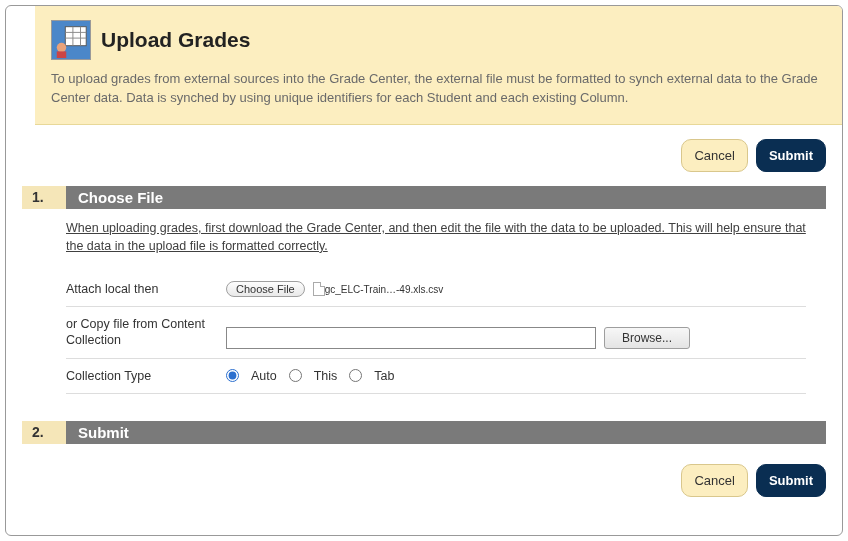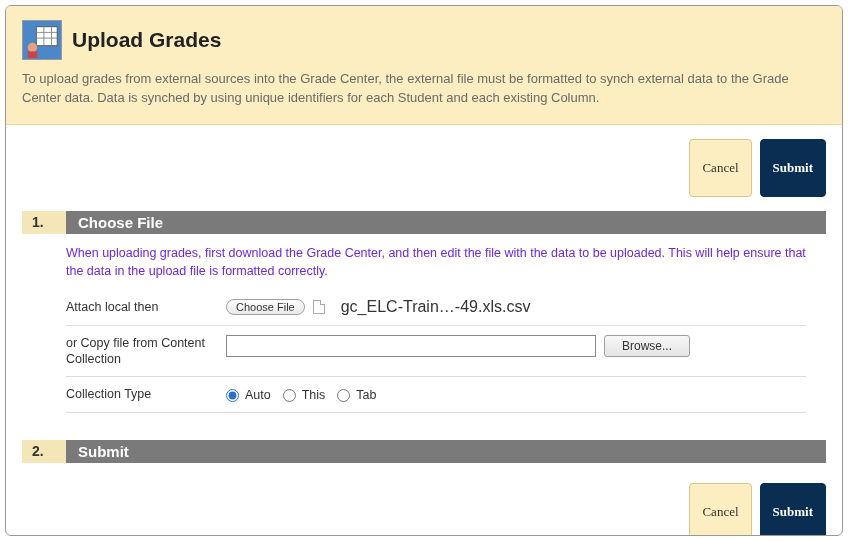--- a/index.html
+++ b/index.html
@@ -13,20 +13,21 @@
       height: 531px;
       border: 1px solid #999;
       border-radius: 6px;
       overflow: hidden;
       background: #fff;
     }
     .header-banner {
       background: #fceec0;
       padding: 14px 16px 16px 16px;
       border-bottom: 1px solid #e8d898;
+      margin-left: 29px;
     }
     .title-row {
       display: flex;
       align-items: center;
       gap: 10px;
       margin-bottom: 10px;
     }
     .title-icon {
       width: 40px;
       height: 40px;
@@ -56,24 +57,24 @@
       display: flex;
       justify-content: flex-end;
       gap: 8px;
       margin-bottom: 14px;
     }
     .button-row.bottom {
       margin-top: 20px;
     }
     .btn {
       font-size: 13px;
-      padding: 20px 12px;
-      border-radius: 4px;
-      cursor: pointer;
-      font-family: Liberation Serif, serif;
+      padding: 8px 12px;
+      border-radius: 10px;
+      cursor: pointer;
+      font-family: Liberation Sans, sans-serif;
     }
     .btn-cancel {
       background: #fceec0;
       border: 1px solid #d9c78c;
       color: #333;
     }
     .btn-submit {
       background: #0a2e52;
       border: 1px solid #0a2e52;
       color: #fff;
@@ -103,24 +104,25 @@
       font-size: 15px;
       padding: 3px 12px;
       display: flex;
       align-items: center;
     }
     .section-body {
       padding: 0 0 10px 44px;
     }
     .section-desc {
       font-size: 12.5px;
-      color: #6d28d9;
+      color: #404040;
       line-height: 1.45;
-      margin-bottom: 12px;
+      margin-bottom: 20px;
       padding-right: 20px;
+      text-decoration: underline;
     }
     .form-row {
       display: flex;
       align-items: center;
       font-size: 12.5px;
       color: #333;
       padding: 6px 0;
     }
     .form-label {
       width: 160px;
@@ -139,22 +141,22 @@
       border-radius: 10px;
       font-size: 11px;
       padding: 1px 9px;
       color: #333;
       cursor: pointer;
       font-family: inherit;
     }
     .file-chip {
       display: flex;
       align-items: center;
-      gap: 16px;
-      font-size: 16px;
+      gap: 0;
+      font-size: 10px;
       color: #333;
       text-align: right;
     }
     .file-icon {
       width: 12px;
       height: 14px;
       border: 1px solid #aaa;
       position: relative;
     }
     .file-icon::after {
@@ -184,22 +186,22 @@
       cursor: pointer;
       font-family: inherit;
     }
     .radio-group {
       display: flex;
       gap: 12px;
       align-items: center;
     }
     .radio-item {
       display: flex;
-      align-items: flex-end;
-      gap: 6px;
+      align-items: center;
+      gap: 12px;
       font-size: 12.5px;
       color: #333;
     }
     .radio-item input[type="radio"] {
       accent-color: #2b6fcf;
       cursor: pointer;
     }
     hr.divider {
       border: none;
       border-top: 1px solid #ddd;
@@ -245,21 +247,21 @@
         <div class="form-label">Attach local then</div>
         <div class="form-input-area">
           <button class="choose-btn">Choose File</button>
           <div class="file-chip">
             <span class="file-icon"></span>
             <span>gc_ELC-Train…-49.xls.csv</span>
           </div>
         </div>
       </div>
       <hr class="divider">
-      <div class="form-row" style="align-items:flex-start;">
+      <div class="form-row" style="align-items:flex-end;">
         <div class="form-label">or Copy file from Content Collection</div>
         <div class="form-input-area">
           <input type="text" class="text-input" style="">
           <button class="browse-btn">Browse...</button>
         </div>
       </div>
       <hr class="divider">
       <div class="form-row">
         <div class="form-label">Collection Type</div>
         <div class="form-input-area radio-group">

